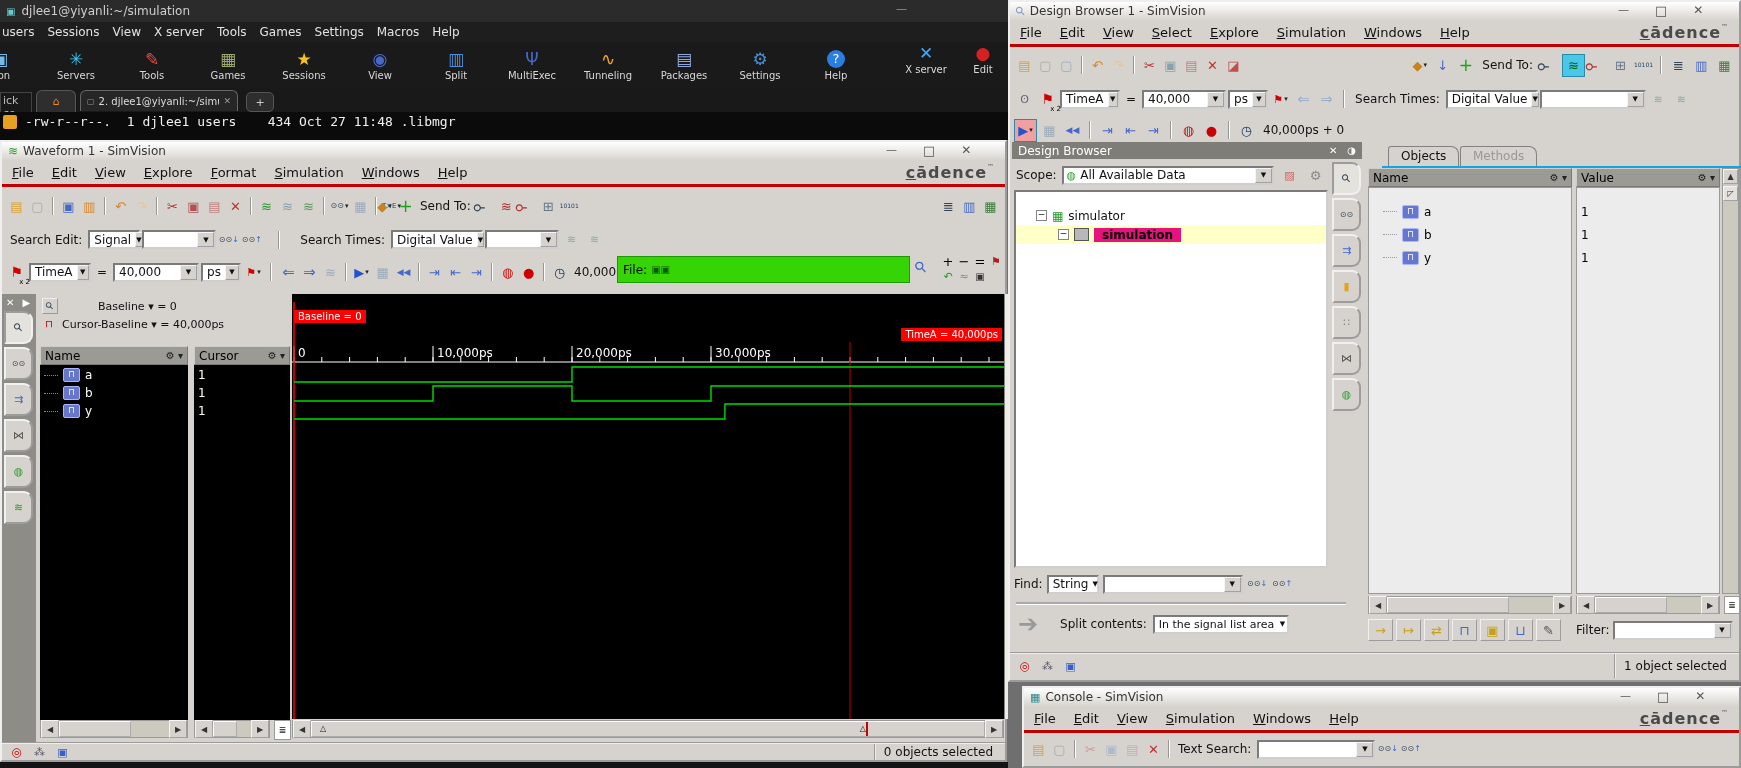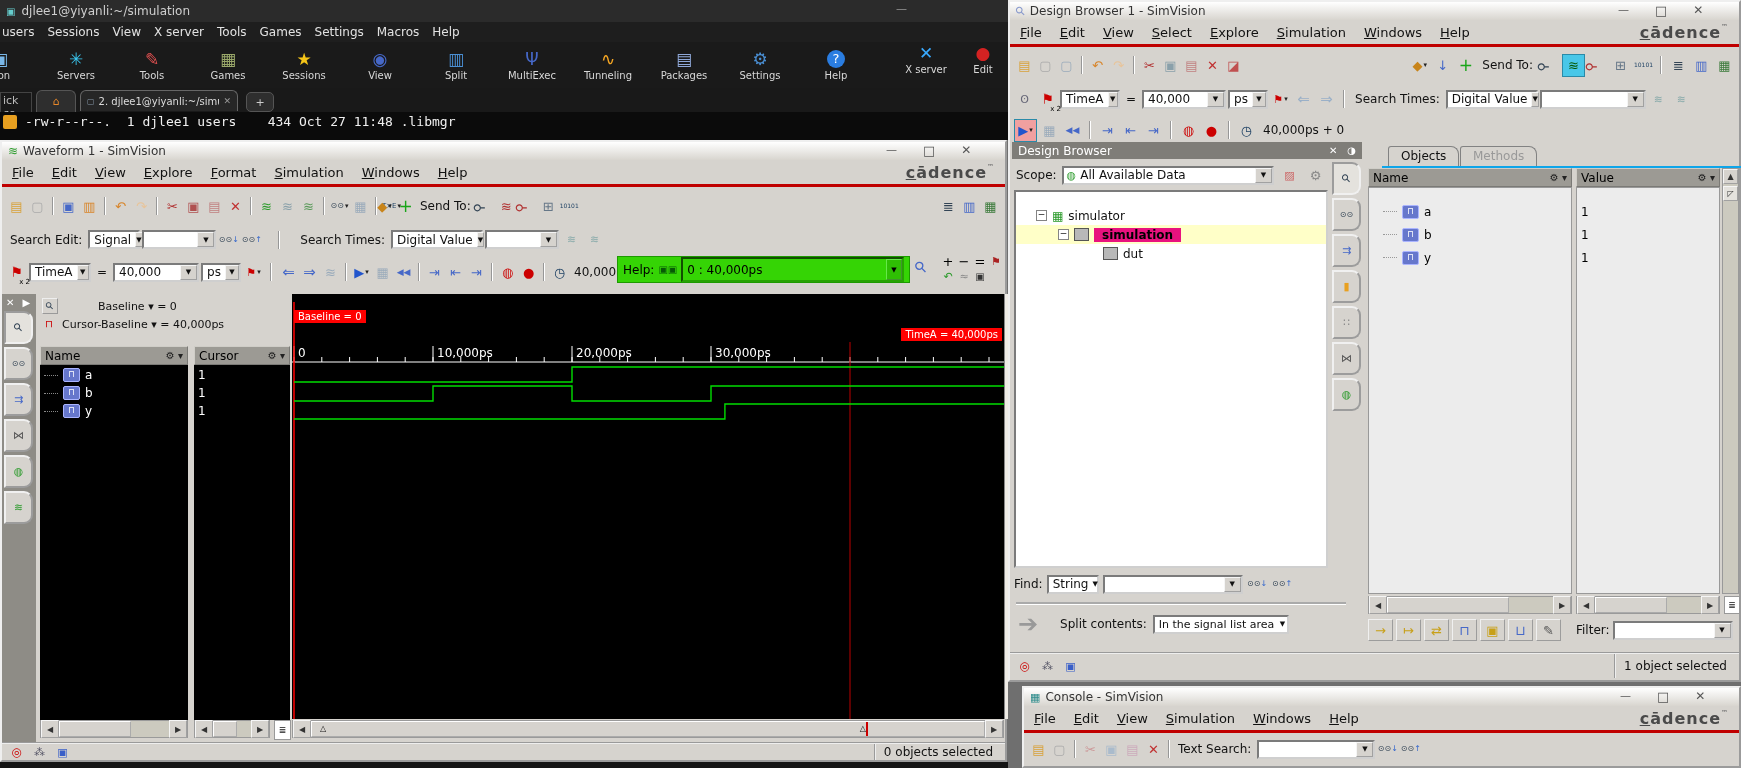--- a/index.html
+++ b/index.html
@@ -382,27 +382,23 @@
         <span class="icn ">
           <b style="color: rgb(204, 0, 0);">●</b>
         </span>
         <i class="sep"></i>
         <span class="icn ">
           <b style="color: rgb(34, 68, 102);">◷</b>
         </span>
         <span class="tlbl">40,000ps + 0</span>
       </span>
     <span class="greenbox" style="left:615px;top:2px;width:293px;height:27px">
-      <span style="font-size:12px;color:#000">Help:</span>
+      <span style="font-size:12px;color:#000">File:</span>
       <span class="icn" style="min-width:14px">
           <b style="color:#065a06;font-size:10px">▣▣</b>
-        </span>
-      <span class="gcombo">
-        <span class="val">0 : 40,000ps</span>
-          <span class="arr"></span>
         </span>
     </span>
     <span class="abs" style="left:913px;top:4px">
       <b class="rot" style="color:#4668c8;font-size:15px;font-weight:normal">⚲</b></span>
     <span class="abs" id="wave-zoomgrid" style="left:938px;top:0;width:66px;height:30px;display:flex;flex-wrap:wrap;align-items:center">
         <span class="icn " style="min-width: 16px; height: 14px;">
           <b style="color: rgb(0, 0, 0); font-size: 13px;">+</b>
         </span>
         <span class="icn " style="min-width: 16px; height: 14px;">
           <b style="color: rgb(0, 0, 0); font-size: 13px;">−</b>
@@ -787,24 +783,20 @@
     <div class="tree-row" style="padding-left:20px">
       <span class="exp"></span>
       <b style="color:#2a9a2a;font-weight:normal">▦</b>
       <span>simulator</span>
     </div>
     <div class="tree-row" style="background:#ffffc8;padding-left:42px">
       <span class="exp"></span>
       <span class="chip"></span>
       <span style="background:#e8127e;color:#000;font-weight:bold;padding:0 8px">simulation</span>
     </div>
-    <div class="tree-row" style="padding-left:87px">
-      <span class="chip"></span>
-      <span>dut</span>
-    </div>
   </div>
   <div class="abs" id="db-vtabs" style="left:320px;top:160px;width:32px">
       <div class="vtab on">
         <b class="rot" style="color: rgb(51, 68, 85); font-weight: normal;">⚲</b>
       </div>
       <div class="vtab">
         <b style="color: rgb(51, 68, 85); font-weight: normal; font-size: 8px;">⊙⊙</b>
       </div>
       <div class="vtab">
         <b style="color: rgb(70, 104, 200); font-weight: normal;">⇉</b>

